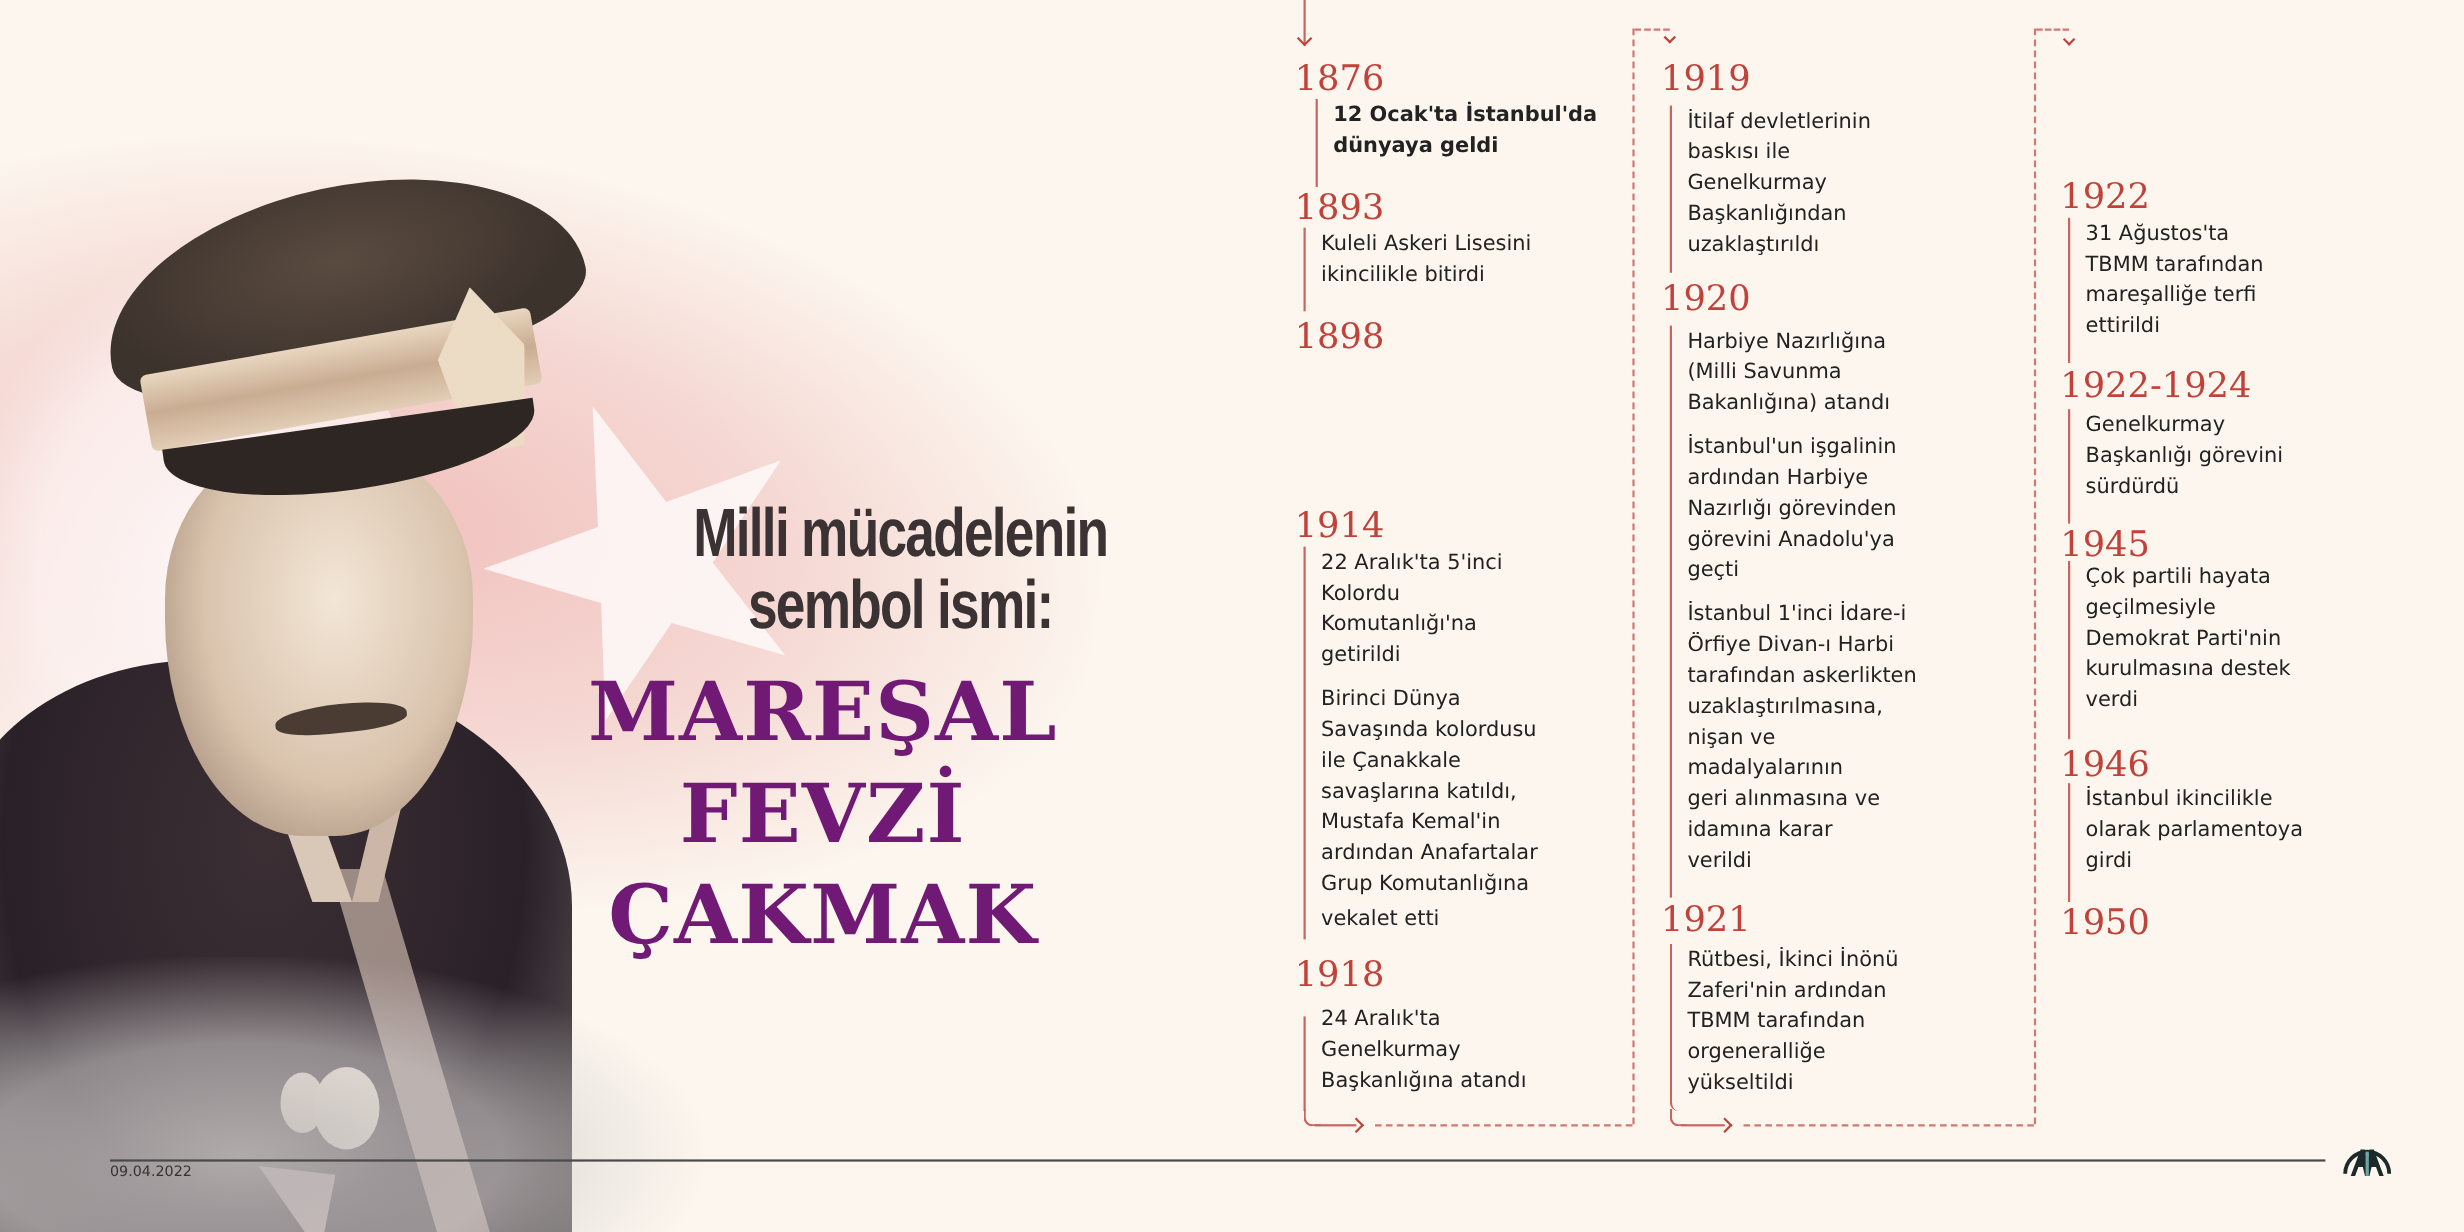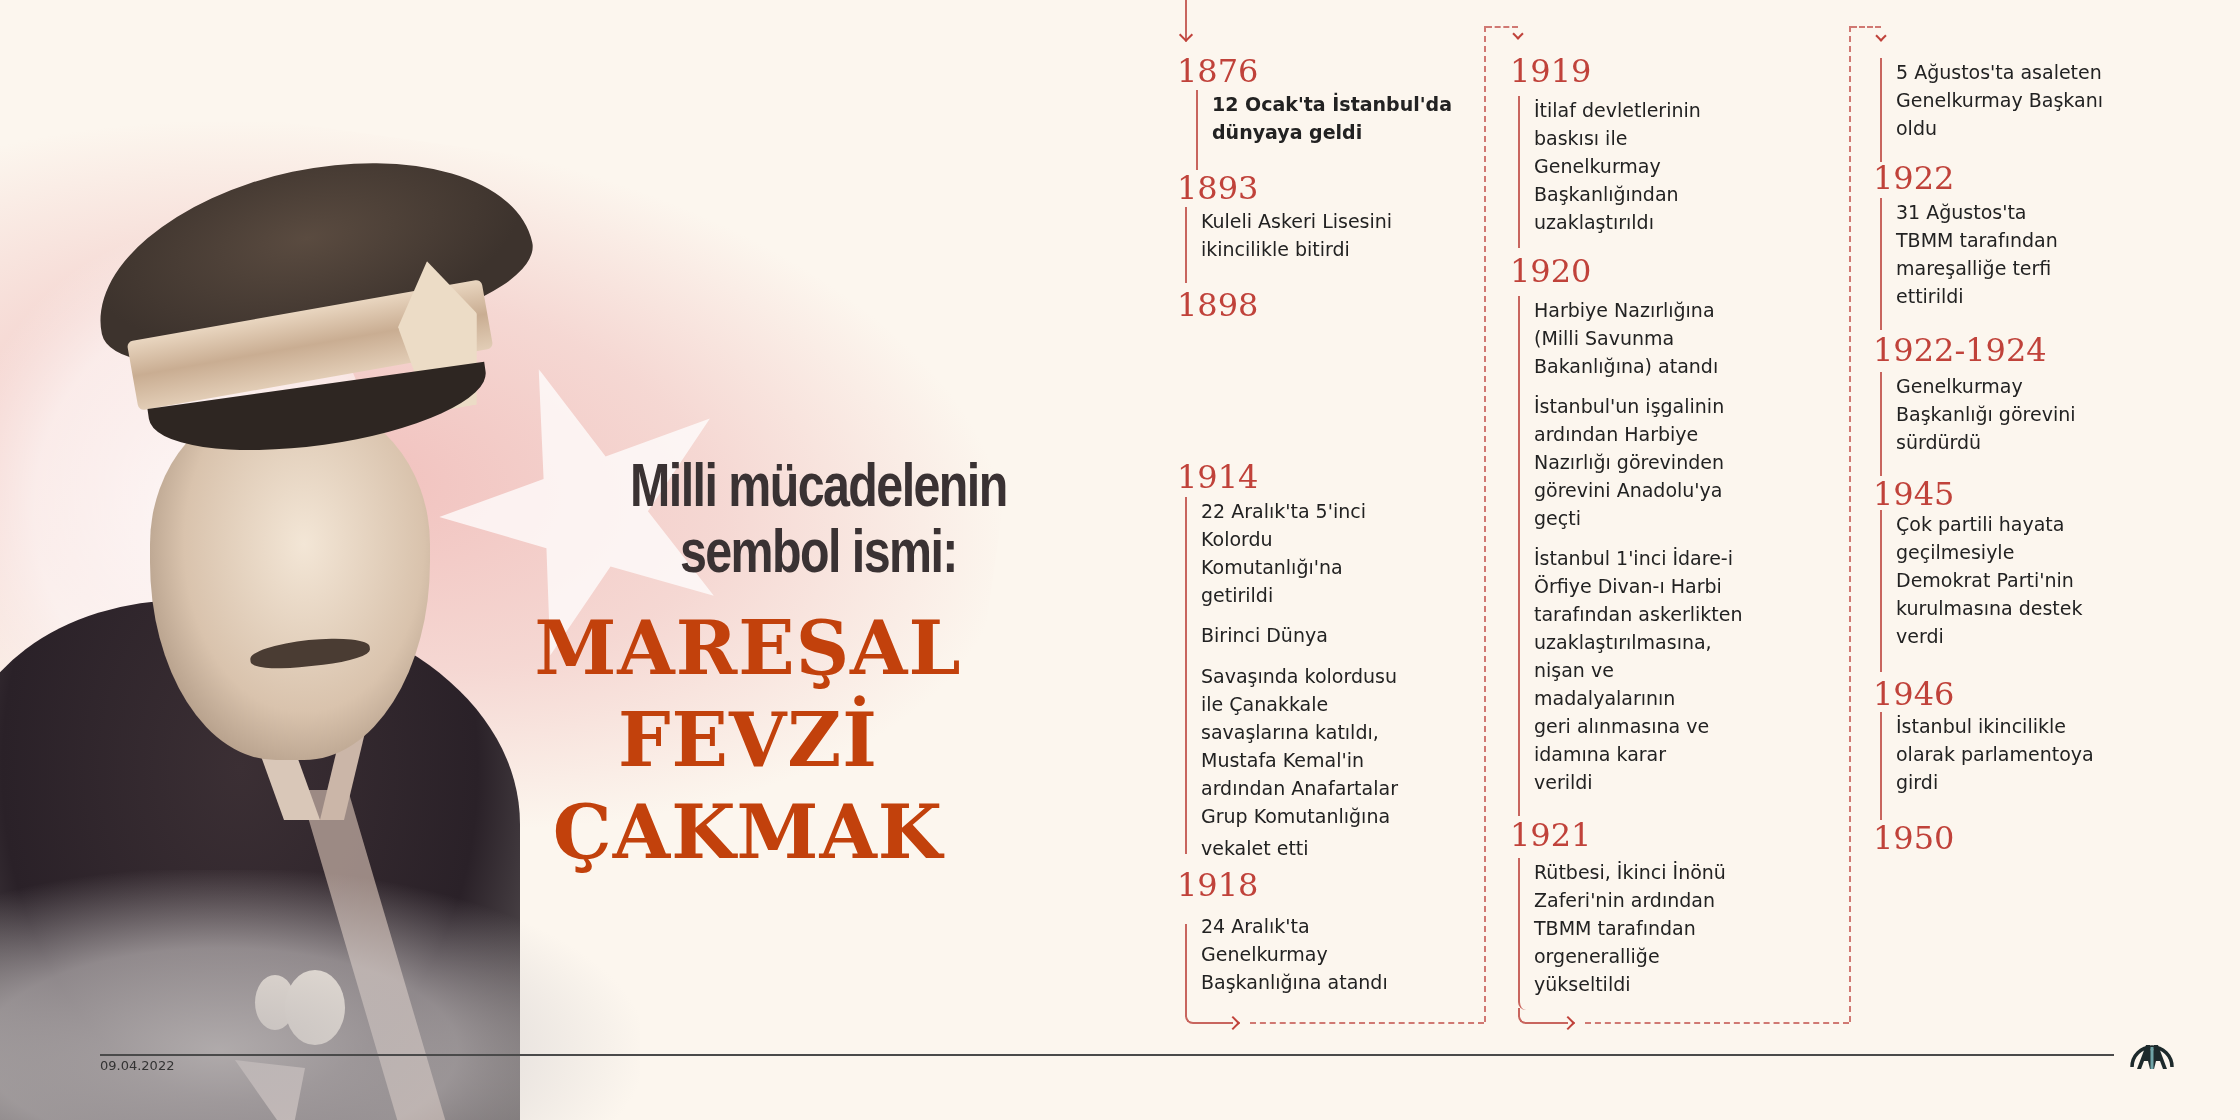--- a/index.html
+++ b/index.html
@@ -83,21 +83,21 @@
     
     .title-block { position: absolute; right: 1172px; top: 452px; width: 640px; text-align: center; }
     .headline {
       font-family: "Liberation Sans", sans-serif; font-weight: bold;
       font-size: 62px; line-height: 66px; color: #3a3233;
       letter-spacing: -2px; transform: scaleX(0.78); transform-origin: right center;
       display: block;
     }
     .name {
       font-family: "DejaVu Serif", serif; font-weight: bold;
-      color: #c2410c; font-size: 74px; line-height: 92px; letter-spacing: 1px;
+      color: #701a75; font-size: 74px; line-height: 92px; letter-spacing: 1px;
       display: block;
     }
     .name1 { margin-top: 18px; }
     .subtitle {
       margin-top: 22px; font-family: "DejaVu Sans", sans-serif; font-weight: bold;
       font-size: 17px; line-height: 28px; color: #2a2425;
     }
     .year {
       font-family: "DejaVu Serif", serif; font-size: 32px; line-height: 36px;
       color: #c0423a; position: absolute; white-space: nowrap;
@@ -202,21 +202,21 @@
 
   <div class="year" style="left:1177px; top:287px;">1898</div>
 
   <div class="year" style="left:1177px; top:459px;">1914</div>
   <div class="entry" style="left:1185px; top:497px; height:357px;">
     <p>22 Aralık'ta 5'inci</p>
     <p style="margin-top:0">Kolordu</p>
     <p style="margin-top:0">Komutanlığı'na</p>
     <p style="margin-top:0">getirildi</p>
     <p style="margin-top:12px">Birinci Dünya</p>
-    <p style="margin-top:13px">Savaşında kolordusu</p>
+    <p style="margin-top:0">Savaşında kolordusu</p>
     <p style="margin-top:0">ile Çanakkale</p>
     <p style="margin-top:0">savaşlarına katıldı,</p>
     <p style="margin-top:0">Mustafa Kemal'in</p>
     <p style="margin-top:0">ardından Anafartalar</p>
     <p style="margin-top:0">Grup Komutanlığına</p>
     <p style="margin-top:4px">vekalet etti</p>
   </div>
 
   <div class="year" style="left:1177px; top:867px;">1918</div>
   <div class="entry" style="left:1185px; top:924px; height:86px; padding-top:0;">
@@ -257,25 +257,20 @@
 
   <div class="year" style="left:1510px; top:817px;">1921</div>
   <div class="entry" style="left:1518px; top:858px; height:152px; border-bottom-left-radius:8px;">
     <p>Rütbesi, İkinci İnönü</p>
     <p style="margin-top:0">Zaferi'nin ardından</p>
     <p style="margin-top:0">TBMM tarafından</p>
     <p style="margin-top:0">orgeneralliğe</p>
     <p style="margin-top:0">yükseltildi</p>
   </div>
 
-  <div class="entry" style="left:1880px; top:58px; height:104px;">
-    <p>5 Ağustos'ta asaleten</p>
-    <p style="margin-top:0">Genelkurmay Başkanı</p>
-    <p style="margin-top:0">oldu</p>
-  </div>
 
   <div class="year" style="left:1873px; top:160px;">1922</div>
   <div class="entry" style="left:1880px; top:198px; height:132px;">
     <p>31 Ağustos'ta</p>
     <p style="margin-top:0">TBMM tarafından</p>
     <p style="margin-top:0">mareşalliğe terfi</p>
     <p style="margin-top:0">ettirildi</p>
   </div>
 
   <div class="year" style="left:1873px; top:332px;">1922-1924</div>

